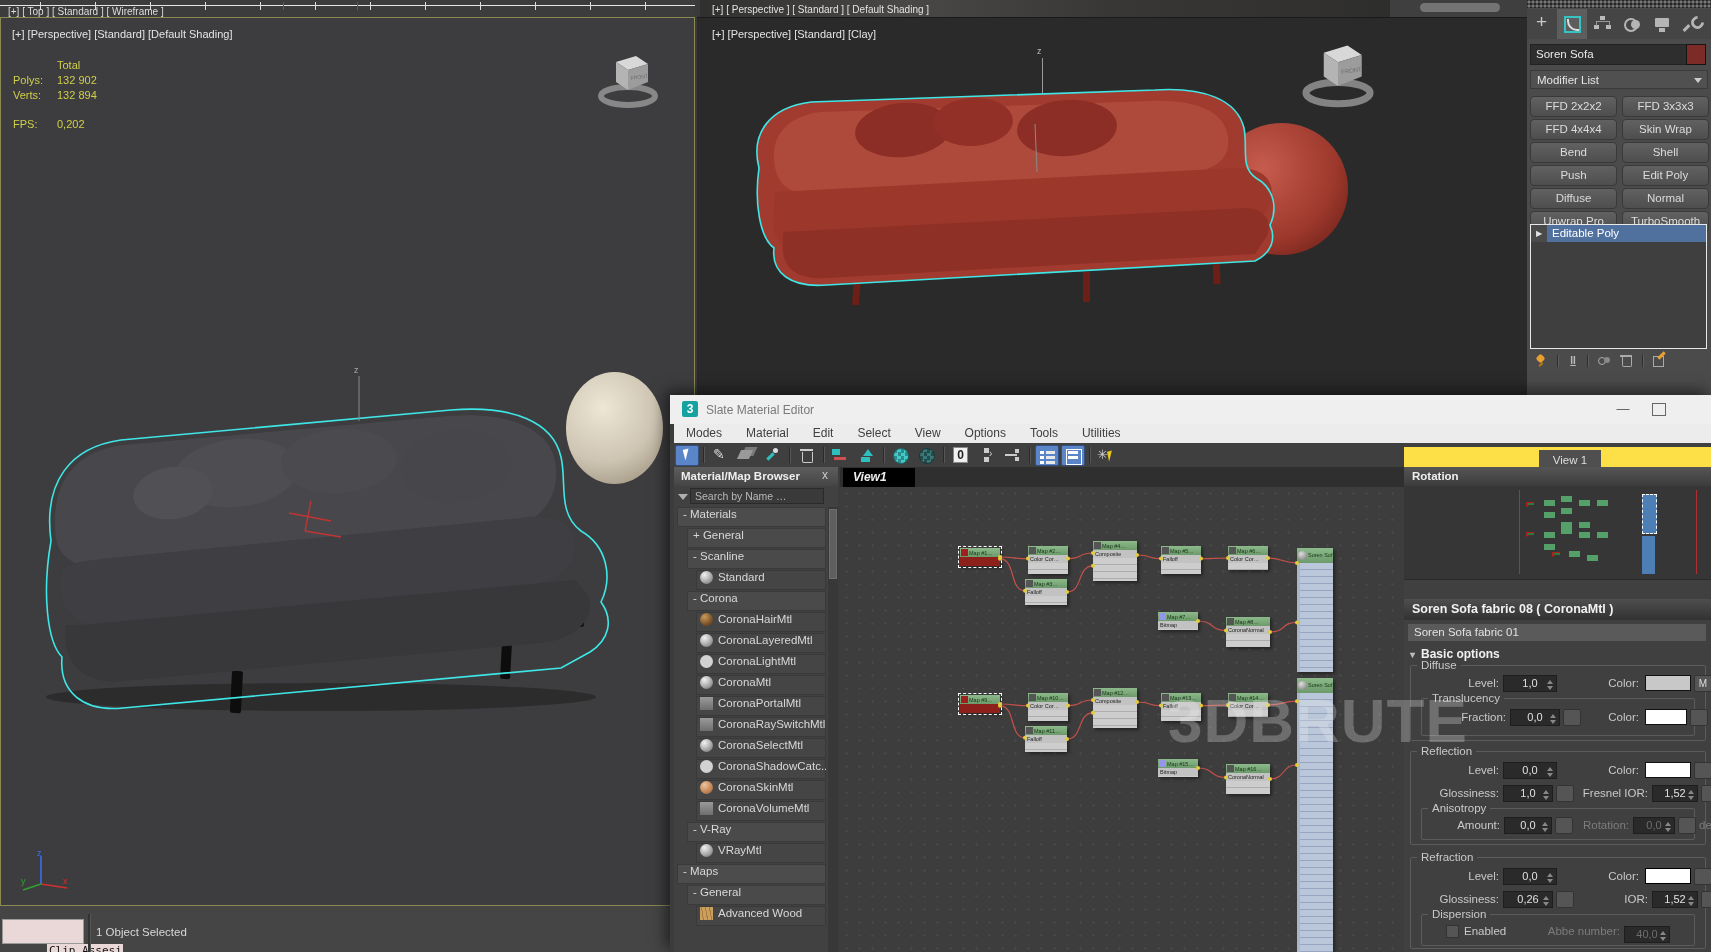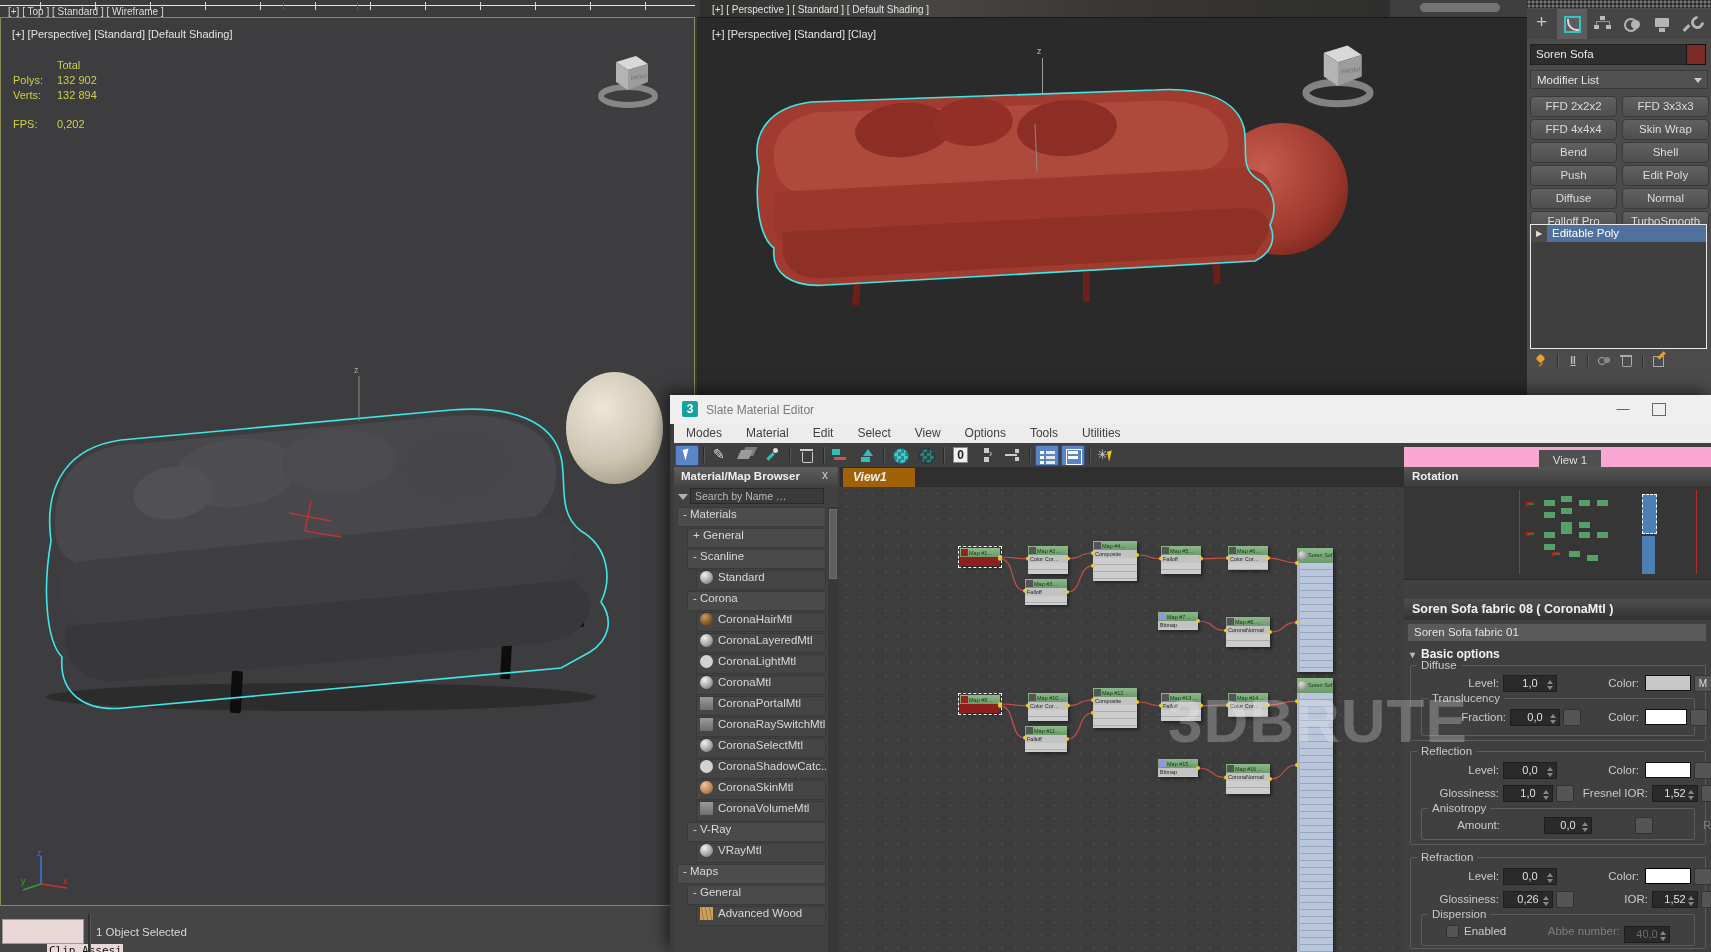--- a/index.html
+++ b/index.html
@@ -150,42 +150,42 @@
   .bi-sphere{border-radius:50%;background:radial-gradient(circle at 35% 30%,#f2f2f2,#a8a8a8 55%,#636363);}
   .bi-sphere-brown{border-radius:50%;background:radial-gradient(circle at 35% 30%,#c89a5c,#7c5428 60%,#4a3014);}
   .bi-sphere-skin{border-radius:50%;background:radial-gradient(circle at 35% 30%,#eec49e,#c08455 60%,#8a5630);}
   .bi-circle-light{border-radius:50%;background:#d2d2d2;}
   .bi-square{background:linear-gradient(#9a9a9a,#6e6e6e);}
   .bi-wood{background:repeating-linear-gradient(80deg,#c9a05e 0 3px,#a87c3e 3px 4px);}
   #browser-scroll{left:154px;top:40px;width:10px;height:445px;background:#383838;}
   #browser-thumb{left:1px;top:2px;width:8px;height:70px;background:#5f5f5f;border:1px solid #6e6e6e;box-sizing:border-box;}
   
   #viewtabs{left:170px;top:72px;width:564px;height:20px;background:#2f2f2f;}
-  #viewtab1{left:3px;top:1px;width:72px;height:19px;background:#a16207;color:#efefef;
+  #viewtab1{left:3px;top:1px;width:72px;height:19px;background:#000000;color:#efefef;
      font-size:12px;font-style:italic;font-weight:bold;line-height:19px;padding-left:10px;box-sizing:border-box;}
   #view-canvas{left:170px;top:92px;width:564px;height:465px;background:#3d3d3d;
      background-image:radial-gradient(#484848 1px,transparent 1.3px);background-size:13px 13px;overflow:hidden;}
   .node{position:absolute;box-shadow:2px 2px 3px rgba(0,0,0,.4);}
   .node .hd{height:9px;background:linear-gradient(#8cba8a,#6d9a6b);display:flex;align-items:center;overflow:hidden;}
   .node .hd .th{width:7px;height:7px;background:#555;margin:0 1px;flex:none;}
   .node .hd .hl{color:#173317;font-size:5.5px;white-space:nowrap;}
   .node .bd{background:#c9c9c9;height:calc(100% - 9px);overflow:hidden;}
   .node .sub{font-size:5.5px;color:#222;height:8px;line-height:8px;padding-left:2px;background:#c2c2c2;white-space:nowrap;}
   .node .rows{height:100%;background:repeating-linear-gradient(#cdcdcd 0 6px,#adadad 6px 7px);}
   .node.red .bd{background:#8e201c;}
   .node.red{outline:1px dashed #fff;outline-offset:1px;}
   .node.blue .hd .th{background:#9595ea;}
   .node.tall .hd{height:15px;flex-wrap:wrap;}
   .node.tall .hd .th{width:9px;height:9px;border-radius:50%;background:radial-gradient(circle at 35% 30%,#ddd,#777);}
   .node.tall .hd .hl{width:20px;line-height:7px;}
   .node.tall .bd{height:calc(100% - 15px);background:repeating-linear-gradient(#bac6d9 0 6px,#97a5bf 6px 7px);border-left:3px solid #aab6ca;}
   #wires{left:170px;top:92px;width:564px;height:465px;pointer-events:none;}
   
   #rdock{left:734px;top:48px;width:307px;height:509px;background:#404040;}
-  #rtabbar{left:0;top:4px;width:307px;height:24px;background:#f9a8d4;}
+  #rtabbar{left:0;top:4px;width:307px;height:24px;background:#fde047;}
   #rtab{left:135px;top:3px;width:62px;height:21px;background:#4f4f4f;color:#ddd;font-size:11.5px;text-align:center;line-height:21px;}
   #nav-hdr{left:0;top:24px;width:307px;height:19px;background:linear-gradient(#555,#3c3c3c);
      color:#efefef;font-weight:bold;font-size:11.5px;line-height:19px;padding-left:8px;box-sizing:border-box;}
   #nav-mini{left:0;top:43px;width:307px;height:93px;background:#363636;border-bottom:1px solid #2a2a2a;}
   .nv{position:absolute;}
   .nv-green{background:#55a068;width:11px;height:6px;}
   .nv-flag{width:0;height:0;border-top:5px solid #b02020;border-right:9px solid transparent;}
   .nv-flag::after{content:"";position:absolute;left:2px;top:-4px;width:6px;height:2px;background:#2a7a3a;}
   .nv-blue{background:#4d7fb5;width:13px;height:38px;}
   .nv-sel{border:1px dashed #fff;}
@@ -378,21 +378,21 @@
         <div class="mbtn">FFD 2x2x2</div>
         <div class="mbtn">FFD 3x3x3</div>
         <div class="mbtn">FFD 4x4x4</div>
         <div class="mbtn">Skin Wrap</div>
         <div class="mbtn">Bend</div>
         <div class="mbtn">Shell</div>
         <div class="mbtn">Push</div>
         <div class="mbtn">Edit Poly</div>
         <div class="mbtn">Diffuse</div>
         <div class="mbtn">Normal</div>
-        <div class="mbtn">Falloff Pro</div>
+        <div class="mbtn">Unwrap Pro</div>
         <div class="mbtn">TurboSmooth</div>
       </div>
     <div class="abs" id="mod-stack">
       <div id="stack-row">
         <div id="stack-arrow">▶</div>
         <div id="stack-label">Editable Poly</div>
       </div>
     </div>
     <div class="abs" id="stack-tools">
       <span class="sticon st-pin"></span>
@@ -866,21 +866,21 @@
         <div class="prow" style="top:32px;">
           <span class="plab" style="width:88px;">Glossiness:</span>
           <span class="spin" style="width:48px;margin-left:4px;">1,0</span>
           <span class="mapbtn"></span>
           <span class="plab" style="width:74px;">Fresnel IOR:</span>
           <span class="spin" style="width:44px;margin-left:4px;">1,52</span>
           <span class="mapbtn"></span>
         </div>
         <div class="grp" style="left:10px;top:56px;width:272px;height:30px;">
           <span class="lg">Anisotropy</span>
-          <div class="prow" style="top:7px;gap:40px;">
+          <div class="prow" style="top:7px;">
             <span class="plab" style="width:78px;">Amount:</span>
             <span class="spin" style="width:46px;margin-left:4px;">0,0</span>
             <span class="mapbtn"></span>
             <span class="plab dis" style="width:56px;">Rotation:</span>
             <span class="spin dis" style="width:40px;margin-left:4px;">0,0</span>
             <span class="mapbtn"></span>
             <span class="plab dis" style="width:24px;text-align:left;margin-left:3px;">deg</span>
           </div>
         </div>
       </div>

